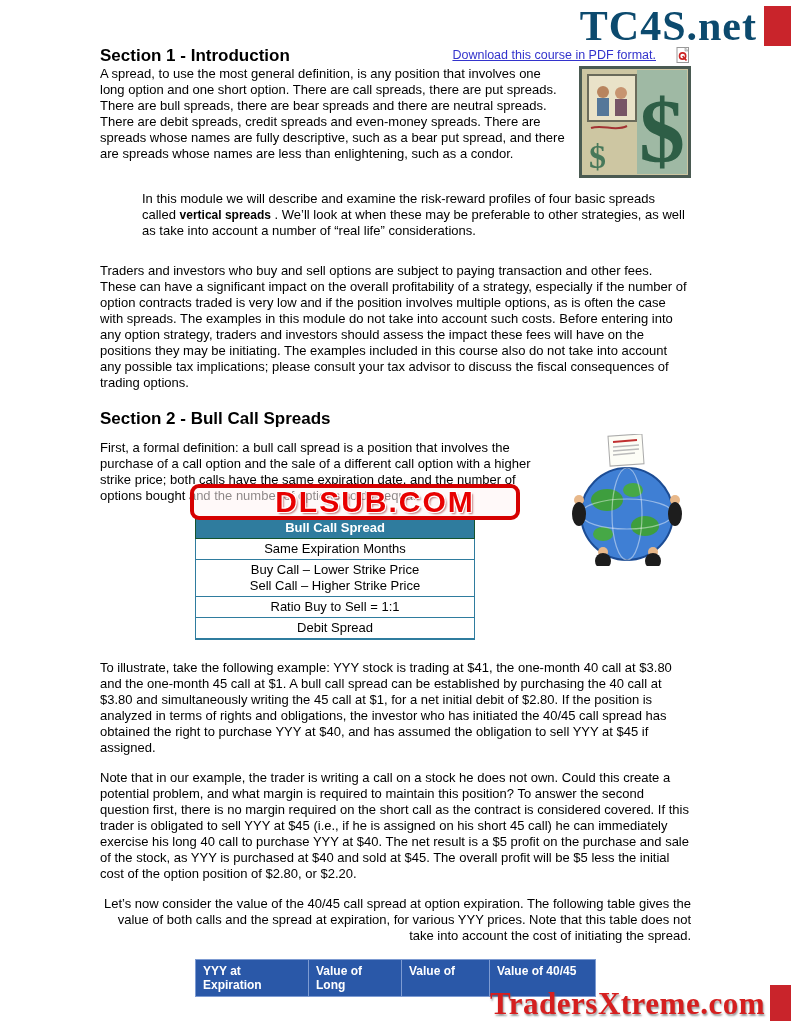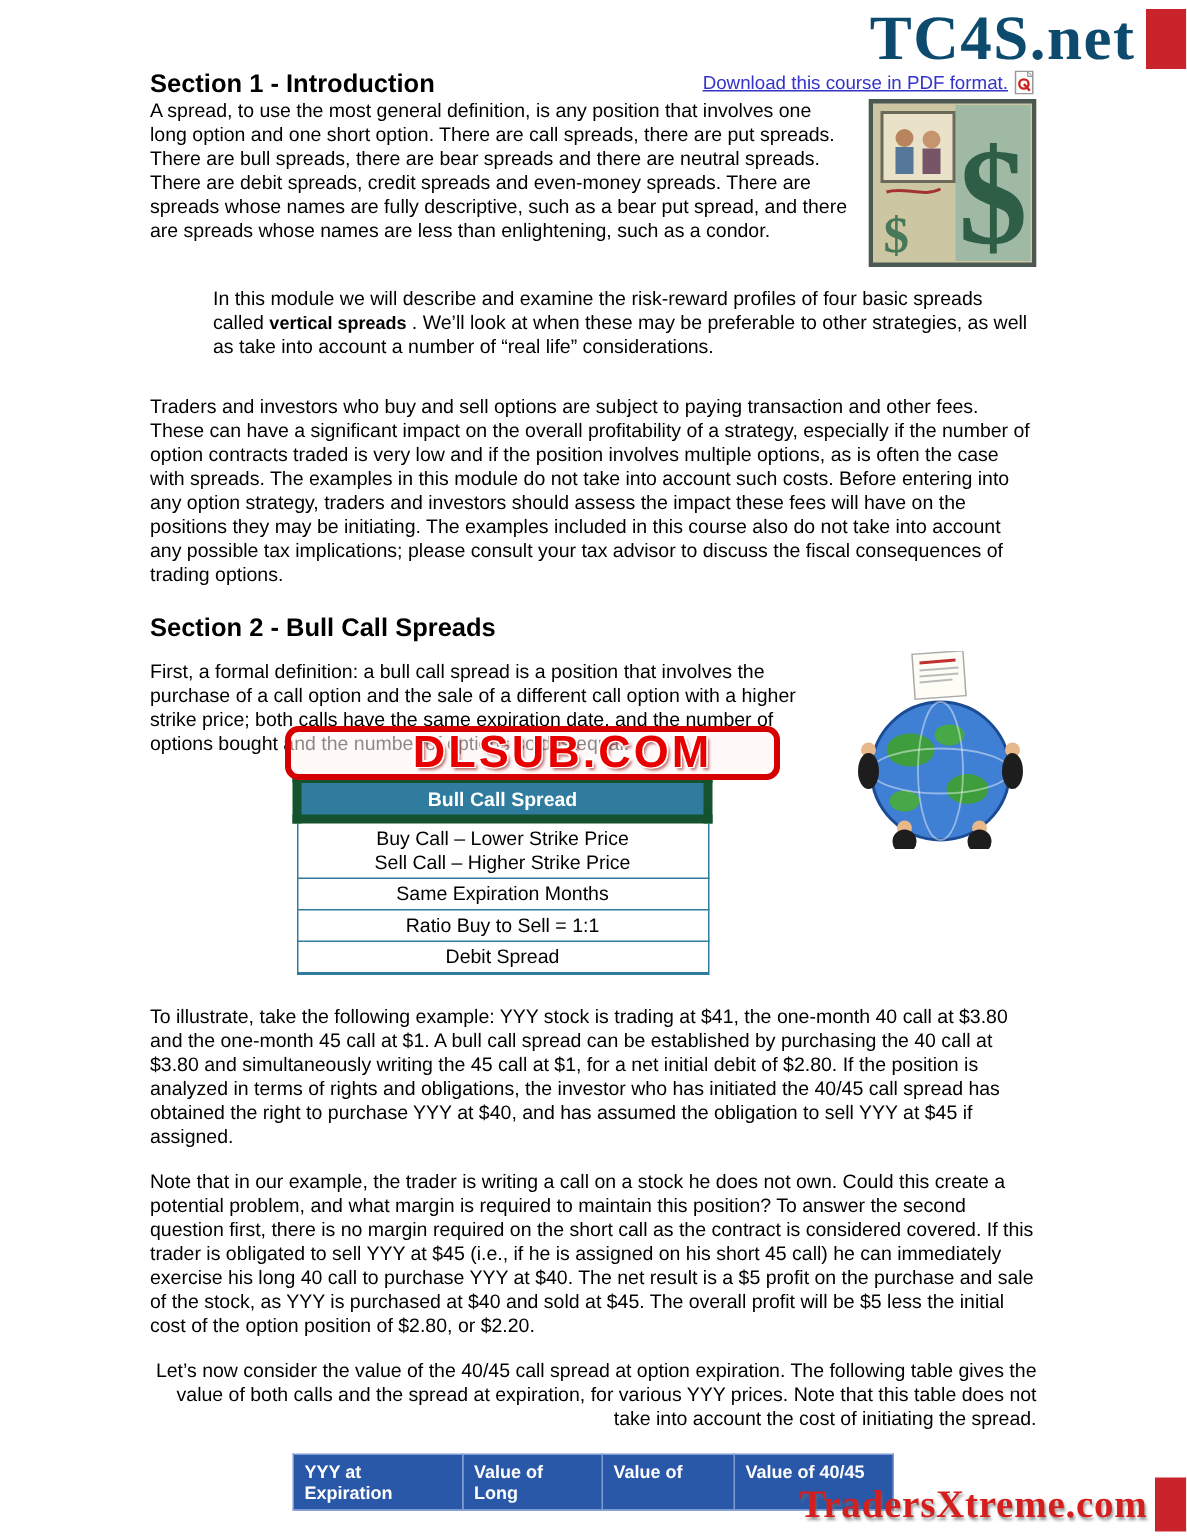--- a/index.html
+++ b/index.html
@@ -34,21 +34,21 @@
   .doc-title { font-size: 15px; font-weight: bold; margin: 2px 0 16px; }
 
   .section-row {
     display: flex; justify-content: space-between; align-items: flex-end;
   }
   .section-title { font-size: 17px; font-weight: bold; }
   .section-title.sec2 { margin: 18px 0 11px; }
 
   .pdf-link {
     font-size: 12.5px; color: #3333cc; text-decoration: underline;
-    display: inline-flex; align-items: center; gap: 4px;
+    display: inline-flex; align-items: center; gap: 20px;
     position: relative; top: -3px; cursor: pointer;
   }
   .pdf-icon { width: 15px; height: 16px; flex: 0 0 auto; }
 
   .para { font-size: 13px; line-height: 16px; }
   .para-block { margin-bottom: 11px; min-height: 114px; }
   .artwork { float: right; width: 112px; height: 112px; margin: 0 0 8px 14px; }
   .artwork svg, .globe svg { display: block; width: 100%; height: 100%; }
 
   .clear { clear: both; margin-left: 42px; }
@@ -60,21 +60,21 @@
   .sec2-block { position: relative; min-height: 196px; }
   .globe { float: right; width: 128px; height: 132px; margin: -6px 0 6px 10px; }
 
   .spread-table {
     margin: 12px 0 0 95px; width: 280px;
     border-collapse: collapse; text-align: center; font-size: 13px;
     border: 1px solid #2f7c9e; border-bottom: 2px solid #2f7c9e;
   }
   .spread-table th {
     background: #2f7c9e; color: #fff; font-weight: bold;
-    font-size: 13px; padding: 3px 4px; border: 6px solid #14532d;
+    font-size: 13px; padding: 3px 4px; border: 1px solid #14532d;
   }
   .spread-table td {
     border: 1px solid #2f7c9e; padding: 2px 4px; line-height: 16px;
     background: #fff;
   }
 
   .watermark {
     position: absolute; left: 90px; top: 44px;
     width: 330px; height: 36px; z-index: 5;
     border: 4px solid #d60000; border-radius: 9px;
@@ -102,21 +102,21 @@
   .exp-table th.c3 { width: 88px;  vertical-align: top; }
   .exp-table th.c4 { width: 106px; vertical-align: top; }
 
   
   .bottom-brand {
     position: absolute; bottom: 3px; right: 0;
     display: flex; align-items: center; gap: 5px;
   }
   .tx-text {
     font-family: "Liberation Serif", serif; font-weight: bold;
-    font-size: 26px; line-height: 1; color: #d51f1f; letter-spacing: 0.5px;
+    font-size: 31px; line-height: 1; color: #d51f1f; letter-spacing: 0.5px;
     text-shadow: 1px 2px 2px rgba(110, 110, 110, 0.7);
     text-align: center;
   }
   .red-bar.bottom { width: 21px; height: 36px; }
 </style>
 </head>
 <body>
 
 <div class="page">
 
@@ -197,27 +197,27 @@
       <p class="para">First, a formal definition: a bull call spread is a position that involves the purchase of a call option and the sale of a different call option with a higher strike price; both calls have the same expiration date, and the number of options bought and the number of options sold is equal.</p>
 
       <table class="spread-table">
         <thead>
           <tr>
             <th>Bull Call Spread</th>
           </tr>
         </thead>
         <tbody>
           <tr>
+            <td>Same Expiration Months</td>
+          </tr>
+          <tr>
             <td>
               <span>Buy Call – Lower Strike Price</span><br>
               <span>Sell Call – Higher Strike Price</span>
             </td>
-          </tr>
-          <tr>
-            <td>Same Expiration Months</td>
           </tr>
           <tr>
             <td>Ratio Buy to Sell = 1:1</td>
           </tr>
           <tr>
             <td>Debit Spread</td>
           </tr>
         </tbody>
       </table>
 

